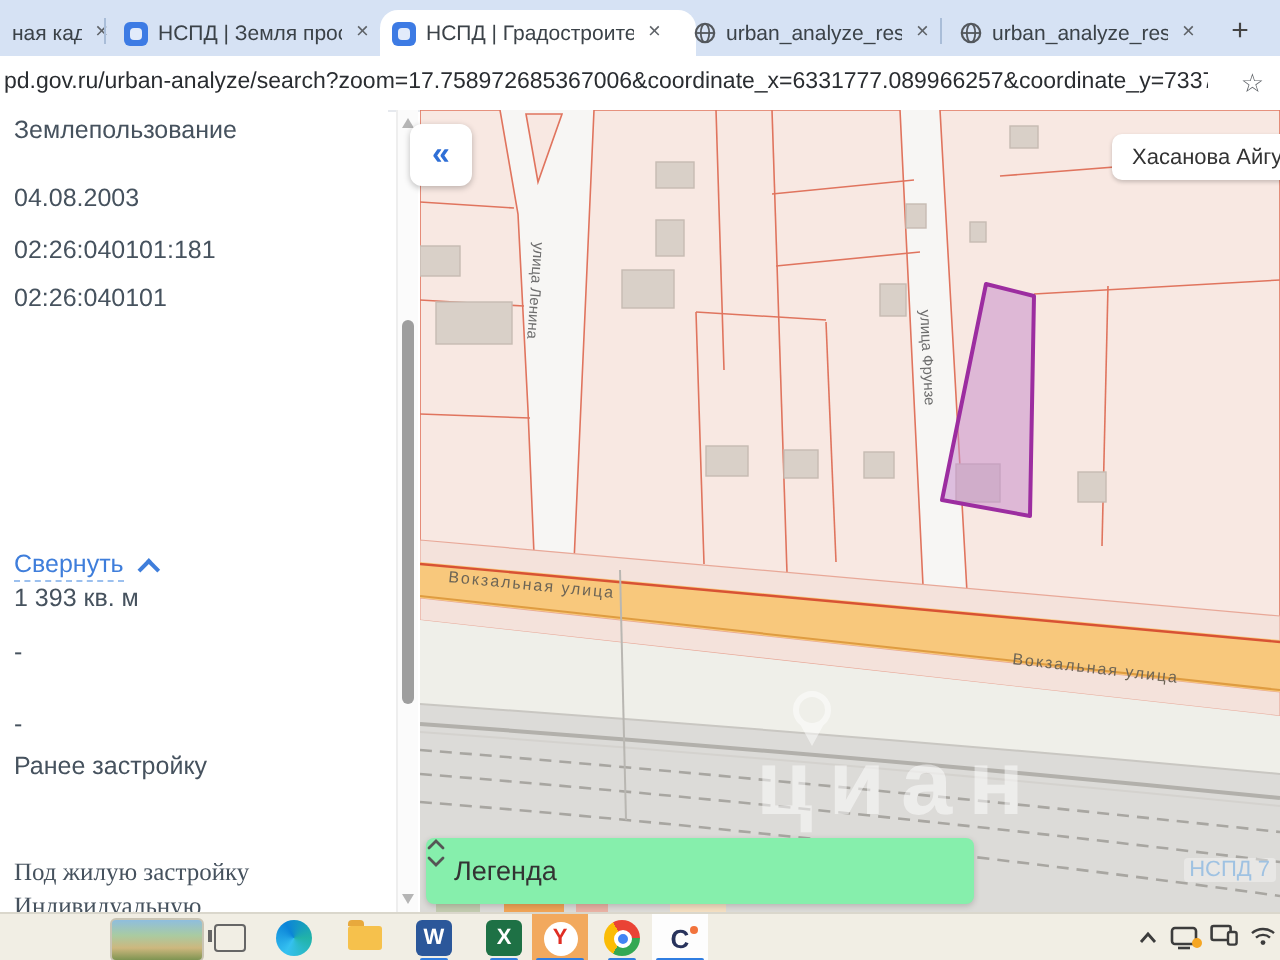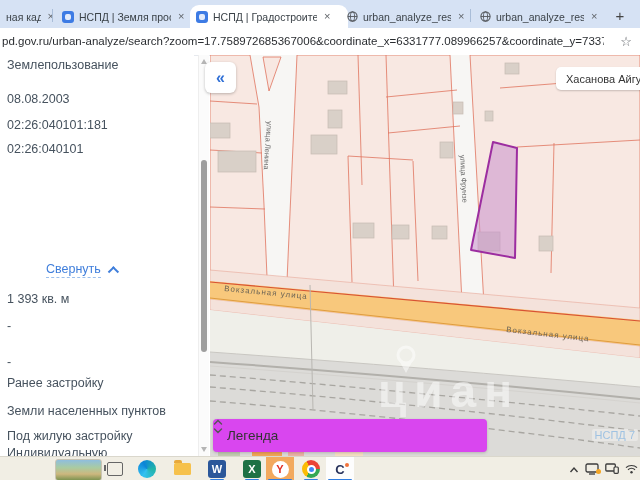--- a/index.html
+++ b/index.html
@@ -39,21 +39,21 @@
             border-right:3.5px solid transparent;}
   .sb-up{top:4px;border-bottom:5px solid #b5b5b5;}
   .sb-down{bottom:4px;border-top:5px solid #b5b5b5;}
 
   
   .map{position:absolute;left:210px;top:55px;width:430px;height:401px;overflow:hidden;background:#f7f6f4;}
   .map svg{position:absolute;left:0;top:0;}
   .user-pill{position:absolute;left:346px;top:12px;width:96px;height:23px;background:#fff;
              border-radius:5px;box-shadow:0 1px 2px rgba(0,0,0,.2);display:flex;align-items:center;
              padding-left:10px;font-size:11px;color:#333;white-space:nowrap;overflow:hidden;}
-  .legend{position:absolute;left:3px;top:364px;width:246px;height:33px;background:#d946ef;border-radius:4px;
+  .legend{position:absolute;left:3px;top:364px;width:246px;height:33px;background:#86efac;border-radius:4px;
           box-shadow:0 1px 3px rgba(0,0,0,.18);display:flex;align-items:center;
           justify-content:space-between;padding:0 14px;font-size:13.5px;color:#333;}
   .attribution{position:absolute;right:2px;top:374px;font-size:11px;color:#9fc2e2;
                background:rgba(255,255,255,.35);padding:0 3px;border-radius:2px;}
   .collapse-btn{position:absolute;left:205px;top:62px;width:31px;height:31px;background:#fff;
                 border-radius:6px;box-shadow:0 1px 3px rgba(0,0,0,.25);display:flex;align-items:center;
                 justify-content:center;color:#2f6fd6;font-size:16px;font-weight:bold;}
 
   
   .taskbar{position:absolute;left:0;top:456px;width:640px;height:24px;background:#f1eee4;
@@ -133,32 +133,31 @@
     <div class="newtab">+</div>
   </div>
 
   <div class="urlbar">
     <div class="url-text">pd.gov.ru/urban-analyze/search?zoom=17.758972685367006&amp;coordinate_x=6331777.089966257&amp;coordinate_y=7337932.6120595215&amp;baseLayerId=235&amp;…</div>
     <div class="star">☆</div>
   </div>
 
   <div class="panel">
     <div class="p-item" style="top:2px;">Землепользование</div>
-    <div class="p-item" style="top:36px;">08.08.2003</div>
+    <div class="p-item" style="top:36px;">04.08.2003</div>
     <div class="p-item" style="top:62px;">02:26:040101:181</div>
     <div class="p-item" style="top:86px;">02:26:040101</div>
-    <div class="p-item" style="top:206px;margin-left:39px;">
+    <div class="p-item" style="top:219px;">
       <span class="p-link">Свернуть</span><span class="p-caret"></span>
     </div>
     <div class="p-item" style="top:236px;">1 393 кв. м</div>
     <div class="p-item" style="top:263px;">-</div>
     <div class="p-item" style="top:299px;">-</div>
     <div class="p-item" style="top:320px;">Ранее застройку</div>
-    <div class="p-item" style="top:348px;">Земли населенных пунктов</div>
-    <div class="p-item" style="top:373px;">Под жилую застройку Индивидуальную</div>
+    <div class="p-item" style="top:373px;font-family:Liberation Serif, serif;">Под жилую застройку Индивидуальную</div>
     <div class="scrollbar">
       <div class="sb-arrow sb-up"></div>
       <div class="sb-thumb"></div>
       <div class="sb-arrow sb-down"></div>
     </div>
   </div>
 
   <div class="map">
     <svg width="430" height="401" viewBox="0 0 430 401">
 

